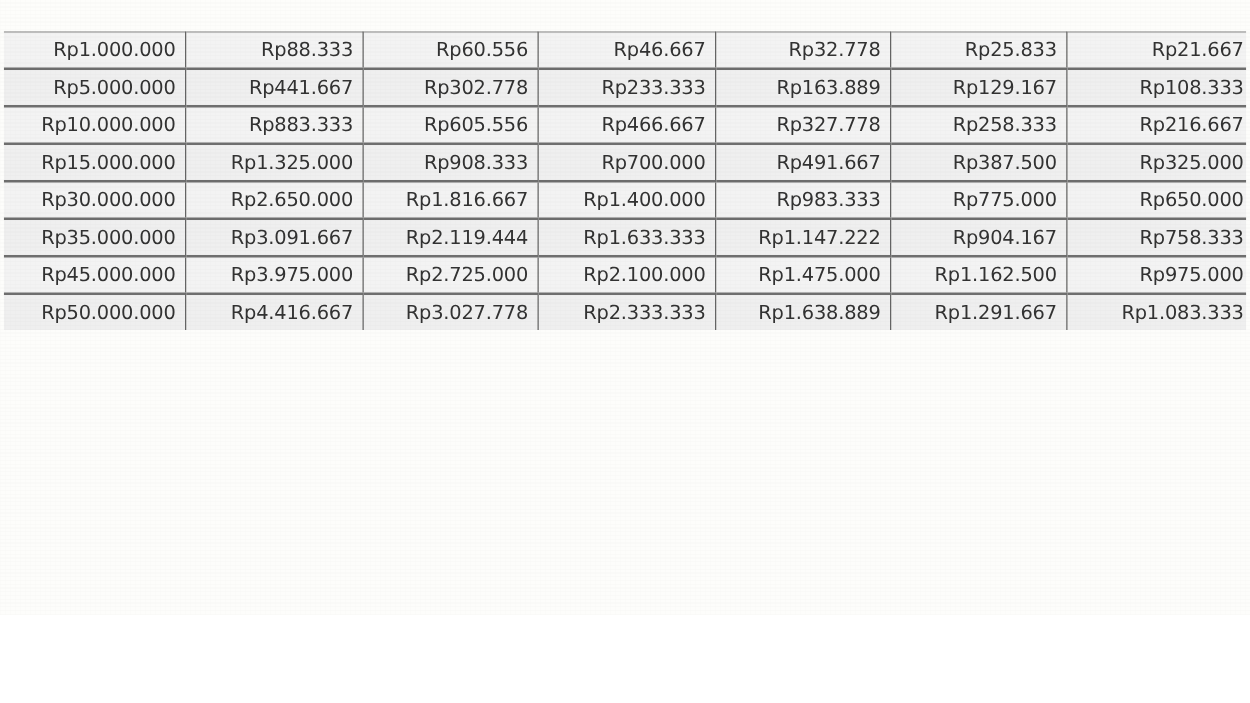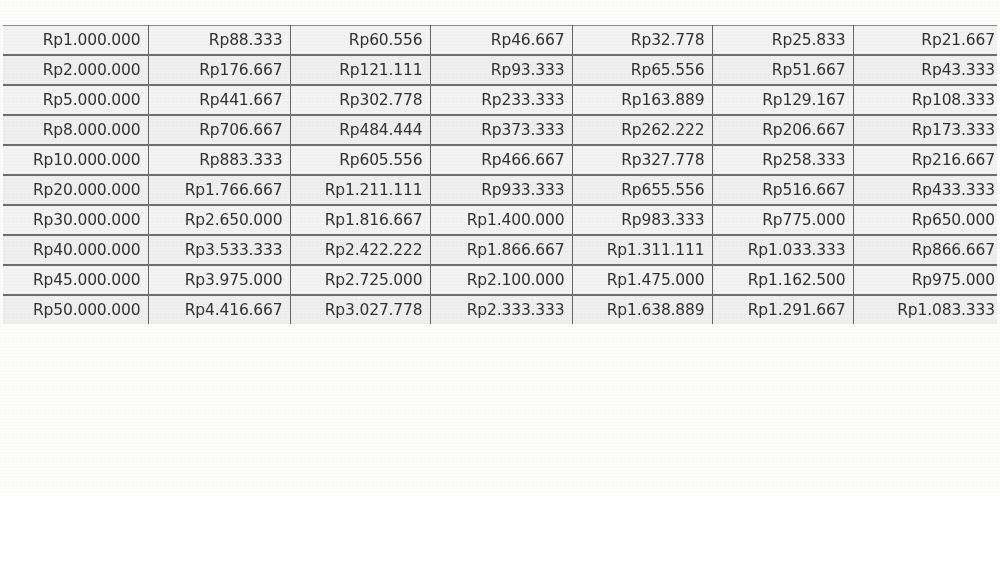--- a/index.html
+++ b/index.html
@@ -111,81 +111,63 @@
           <tr>
             <td>Rp1.000.000</td>
             <td>Rp88.333</td>
             <td>Rp60.556</td>
             <td>Rp46.667</td>
             <td>Rp32.778</td>
             <td>Rp25.833</td>
             <td class="lastcol">Rp21.667</td>
           </tr>
           <tr>
-            <td>Rp2.000.000</td>
-            <td>Rp176.667</td>
-            <td>Rp121.111</td>
-            <td>Rp93.333</td>
-            <td>Rp65.556</td>
-            <td>Rp51.667</td>
-            <td class="lastcol">Rp43.333</td>
-          </tr>
-          <tr>
             <td>Rp5.000.000</td>
             <td>Rp441.667</td>
             <td>Rp302.778</td>
             <td>Rp233.333</td>
             <td>Rp163.889</td>
             <td>Rp129.167</td>
             <td class="lastcol">Rp108.333</td>
-          </tr>
-          <tr>
-            <td>Rp8.000.000</td>
-            <td>Rp706.667</td>
-            <td>Rp484.444</td>
-            <td>Rp373.333</td>
-            <td>Rp262.222</td>
-            <td>Rp206.667</td>
-            <td class="lastcol">Rp173.333</td>
           </tr>
           <tr>
             <td>Rp10.000.000</td>
             <td>Rp883.333</td>
             <td>Rp605.556</td>
             <td>Rp466.667</td>
             <td>Rp327.778</td>
             <td>Rp258.333</td>
             <td class="lastcol">Rp216.667</td>
           </tr>
           <tr>
-            <td>Rp20.000.000</td>
-            <td>Rp1.766.667</td>
-            <td>Rp1.211.111</td>
-            <td>Rp933.333</td>
-            <td>Rp655.556</td>
-            <td>Rp516.667</td>
-            <td class="lastcol">Rp433.333</td>
+            <td>Rp15.000.000</td>
+            <td>Rp1.325.000</td>
+            <td>Rp908.333</td>
+            <td>Rp700.000</td>
+            <td>Rp491.667</td>
+            <td>Rp387.500</td>
+            <td class="lastcol">Rp325.000</td>
           </tr>
           <tr>
             <td>Rp30.000.000</td>
             <td>Rp2.650.000</td>
             <td>Rp1.816.667</td>
             <td>Rp1.400.000</td>
             <td>Rp983.333</td>
             <td>Rp775.000</td>
             <td class="lastcol">Rp650.000</td>
           </tr>
           <tr>
-            <td>Rp40.000.000</td>
-            <td>Rp3.533.333</td>
-            <td>Rp2.422.222</td>
-            <td>Rp1.866.667</td>
-            <td>Rp1.311.111</td>
-            <td>Rp1.033.333</td>
-            <td class="lastcol">Rp866.667</td>
+            <td>Rp35.000.000</td>
+            <td>Rp3.091.667</td>
+            <td>Rp2.119.444</td>
+            <td>Rp1.633.333</td>
+            <td>Rp1.147.222</td>
+            <td>Rp904.167</td>
+            <td class="lastcol">Rp758.333</td>
           </tr>
           <tr>
             <td>Rp45.000.000</td>
             <td>Rp3.975.000</td>
             <td>Rp2.725.000</td>
             <td>Rp2.100.000</td>
             <td>Rp1.475.000</td>
             <td>Rp1.162.500</td>
             <td class="lastcol">Rp975.000</td>
           </tr>

